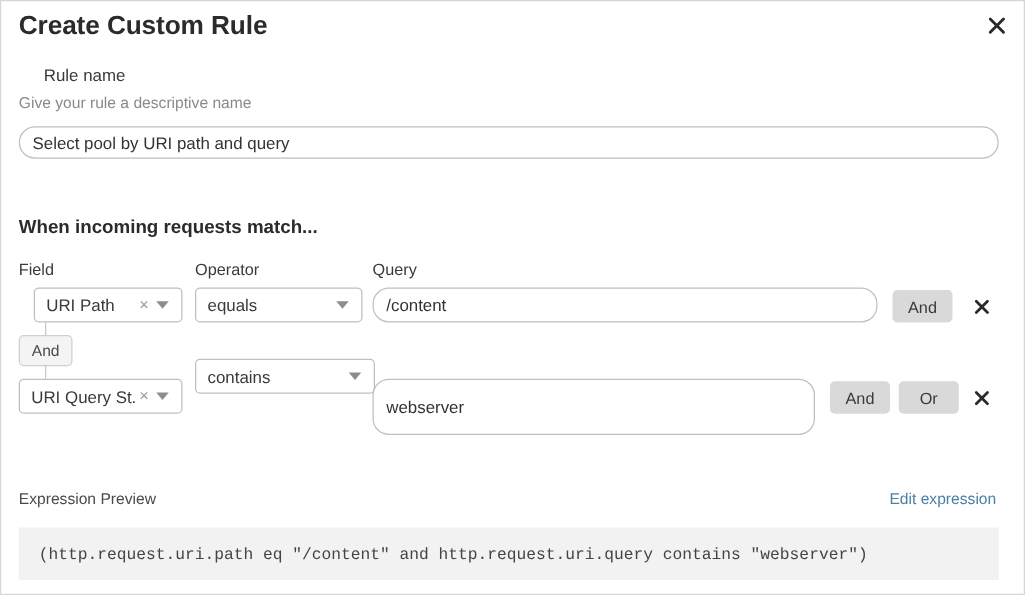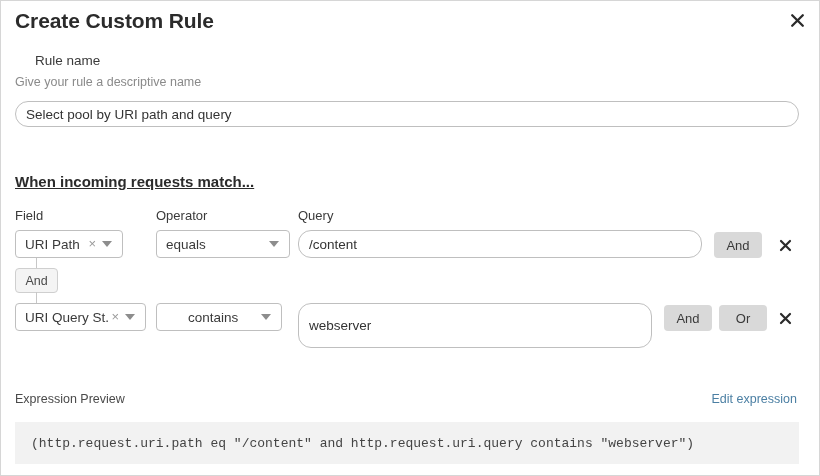--- a/index.html
+++ b/index.html
@@ -81,21 +81,20 @@
   }
 
   
   .section-heading {
     position: absolute;
     left: 14px;
     top: 172px;
     font-size: 15px;
     font-weight: bold;
     color: #2b2b2b;
-    text-decoration: underline;
   }
 
   
   .col-head { font-size: 13px; color: #3a3a3a; top: 207px; }
   .col-head-field { left: 14px; }
   .col-head-operator { left: 155px; }
   .col-head-value { left: 297px; }
 
   
   .select-box {
@@ -128,24 +127,24 @@
   .select-caret {
     flex: 0 0 auto;
     width: 0;
     height: 0;
     margin-right: 10px;
     border-left: 5px solid transparent;
     border-right: 5px solid transparent;
     border-top: 6px solid #8d8d8d;
   }
 
-  .row1-field    { left: 14px;  top: 229px; width: 108px; }
+  .row1-field    { left: 26px;  top: 229px; width: 119px; }
   .row1-operator { left: 155px; top: 229px; width: 134px; }
   .row2-field    { left: 14px;  top: 302px; width: 131px; }
-  .row2-operator { left: 155px; top: 302px; width: 126px; padding-left: 22px; }
+  .row2-operator { left: 155px; top: 286px; width: 144px; }
 
   .row1-value { left: 297px; top: 229px; width: 404px; height: 28px; }
   .row2-value { left: 297px; top: 302px; width: 354px; height: 45px; }
 
   
   .logic-btn {
     position: absolute;
     box-sizing: border-box;
     height: 26px;
     min-width: 48px;

